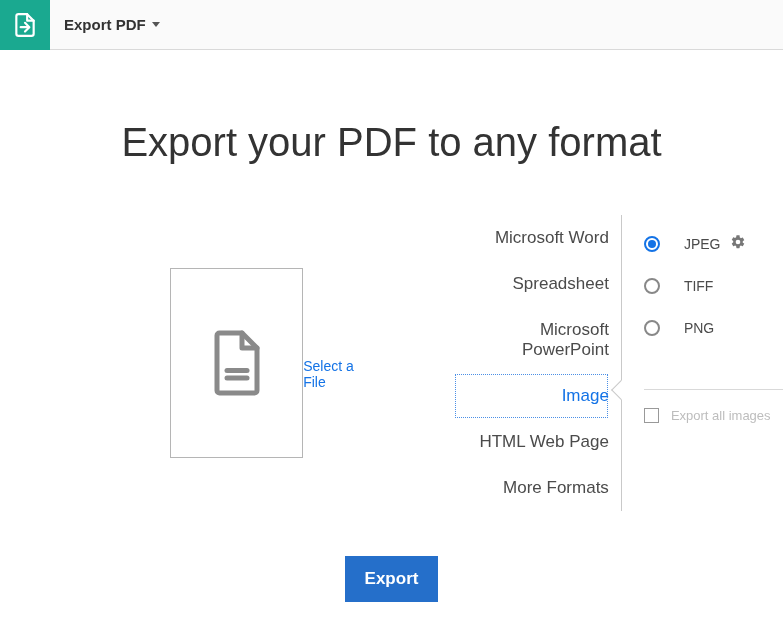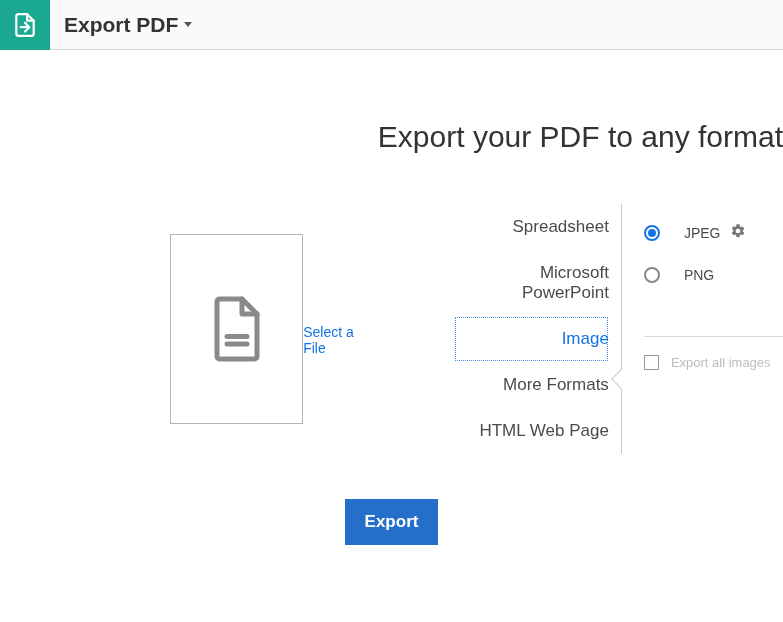--- a/index.html
+++ b/index.html
@@ -19,40 +19,40 @@
 }
 .icon-box {
   width: 50px;
   height: 50px;
   background: #1aa990;
   display: flex;
   align-items: center;
   justify-content: center;
 }
 .tool-title {
-  font-size: 21px;
+  font-size: 15px;
   font-weight: 600;
   color: #333;
   padding: 0 14px;
   display: flex;
   align-items: center;
 }
 .caret-down {
   margin-left: 6px;
   width: 0; height: 0;
   border-left: 4px solid transparent;
   border-right: 4px solid transparent;
   border-top: 5px solid #555;
 }
 .main {
   padding-top: 70px;
 }
 .heading {
-  text-align: right;
-  font-size: 30px;
+  text-align: center;
+  font-size: 40px;
   font-weight: 400;
   color: #333;
 }
 .content {
   display: flex;
   margin-top: 50px;
   padding-left: 170px;
 }
 .file-col {
   display: flex;
@@ -201,42 +201,47 @@
           <path d="M14 2H5a1 1 0 0 0-1 1v22a1 1 0 0 0 1 1h14a1 1 0 0 0 1-1V8z"></path>
           <polyline points="14 2 14 8 20 8"></polyline>
           <line x1="8" y1="17" x2="16" y2="17"></line>
           <line x1="8" y1="20" x2="16" y2="20"></line>
         </svg>
       </div>
       <div class="file-label">Select a File</div>
     </div>
 
     <div class="formats-col">
+      <div class="format-item">Microsoft Word</div>
       <div class="format-item">Spreadsheet</div>
       <div class="format-item">Microsoft PowerPoint</div>
       <div class="format-item selected">Image</div>
+      <div class="format-item">HTML Web Page</div>
       <div class="format-item">More Formats</div>
-      <div class="format-item">HTML Web Page</div>
     </div>
 
     <div class="sub-col">
       <div class="notch"></div>
       <div class="radio-row">
         <span class="radio-circle selected">
             <span class="radio-dot"></span>
           </span>
         <span class="radio-label">JPEG</span>
         <span class="gear">
           <svg width="16" height="16" viewBox="0 0 24 24" fill="#777">
               <path d="M19.14,12.94a7.14,7.14,0,0,0,.05-.94,7.14,7.14,0,0,0-.05-.94l2.03-1.58a.5.5,0,0,0,.12-.64l-1.92-3.32a.5.5,0,0,0-.61-.22l-2.39,1a7,7,0,0,0-1.62-.94l-.36-2.54A.5.5,0,0,0,13.9,2H10.1a.5.5,0,0,0-.49.42L9.25,4.96a7,7,0,0,0-1.62.94l-2.39-1a.5.5,0,0,0-.61.22L2.71,8.44a.5.5,0,0,0,.12.64l2.03,1.58a7.14,7.14,0,0,0-.05.94,7.14,7.14,0,0,0,.05.94L2.83,14.12a.5.5,0,0,0-.12.64l1.92,3.32a.5.5,0,0,0,.61.22l2.39-1a7,7,0,0,0,1.62.94l.36,2.54a.5.5,0,0,0,.49.42h3.8a.5.5,0,0,0,.49-.42l.36-2.54a7,7,0,0,0,1.62-.94l2.39,1a.5.5,0,0,0,.61-.22l1.92-3.32a.5.5,0,0,0-.12-.64ZM12,15.5A3.5,3.5,0,1,1,15.5,12,3.5,3.5,0,0,1,12,15.5Z"></path>
             </svg>
         </span>
       </div>
       <div class="radio-row">
         <span class="radio-circle"></span>
+        <span class="radio-label">TIFF</span>
+      </div>
+      <div class="radio-row">
+        <span class="radio-circle"></span>
         <span class="radio-label">PNG</span>
       </div>
       <div class="sub-divider"></div>
       <div class="checkbox-row">
         <span class="checkbox-box"></span>
         <span class="checkbox-label">Export all images</span>
       </div>
     </div>
   </div>
 

